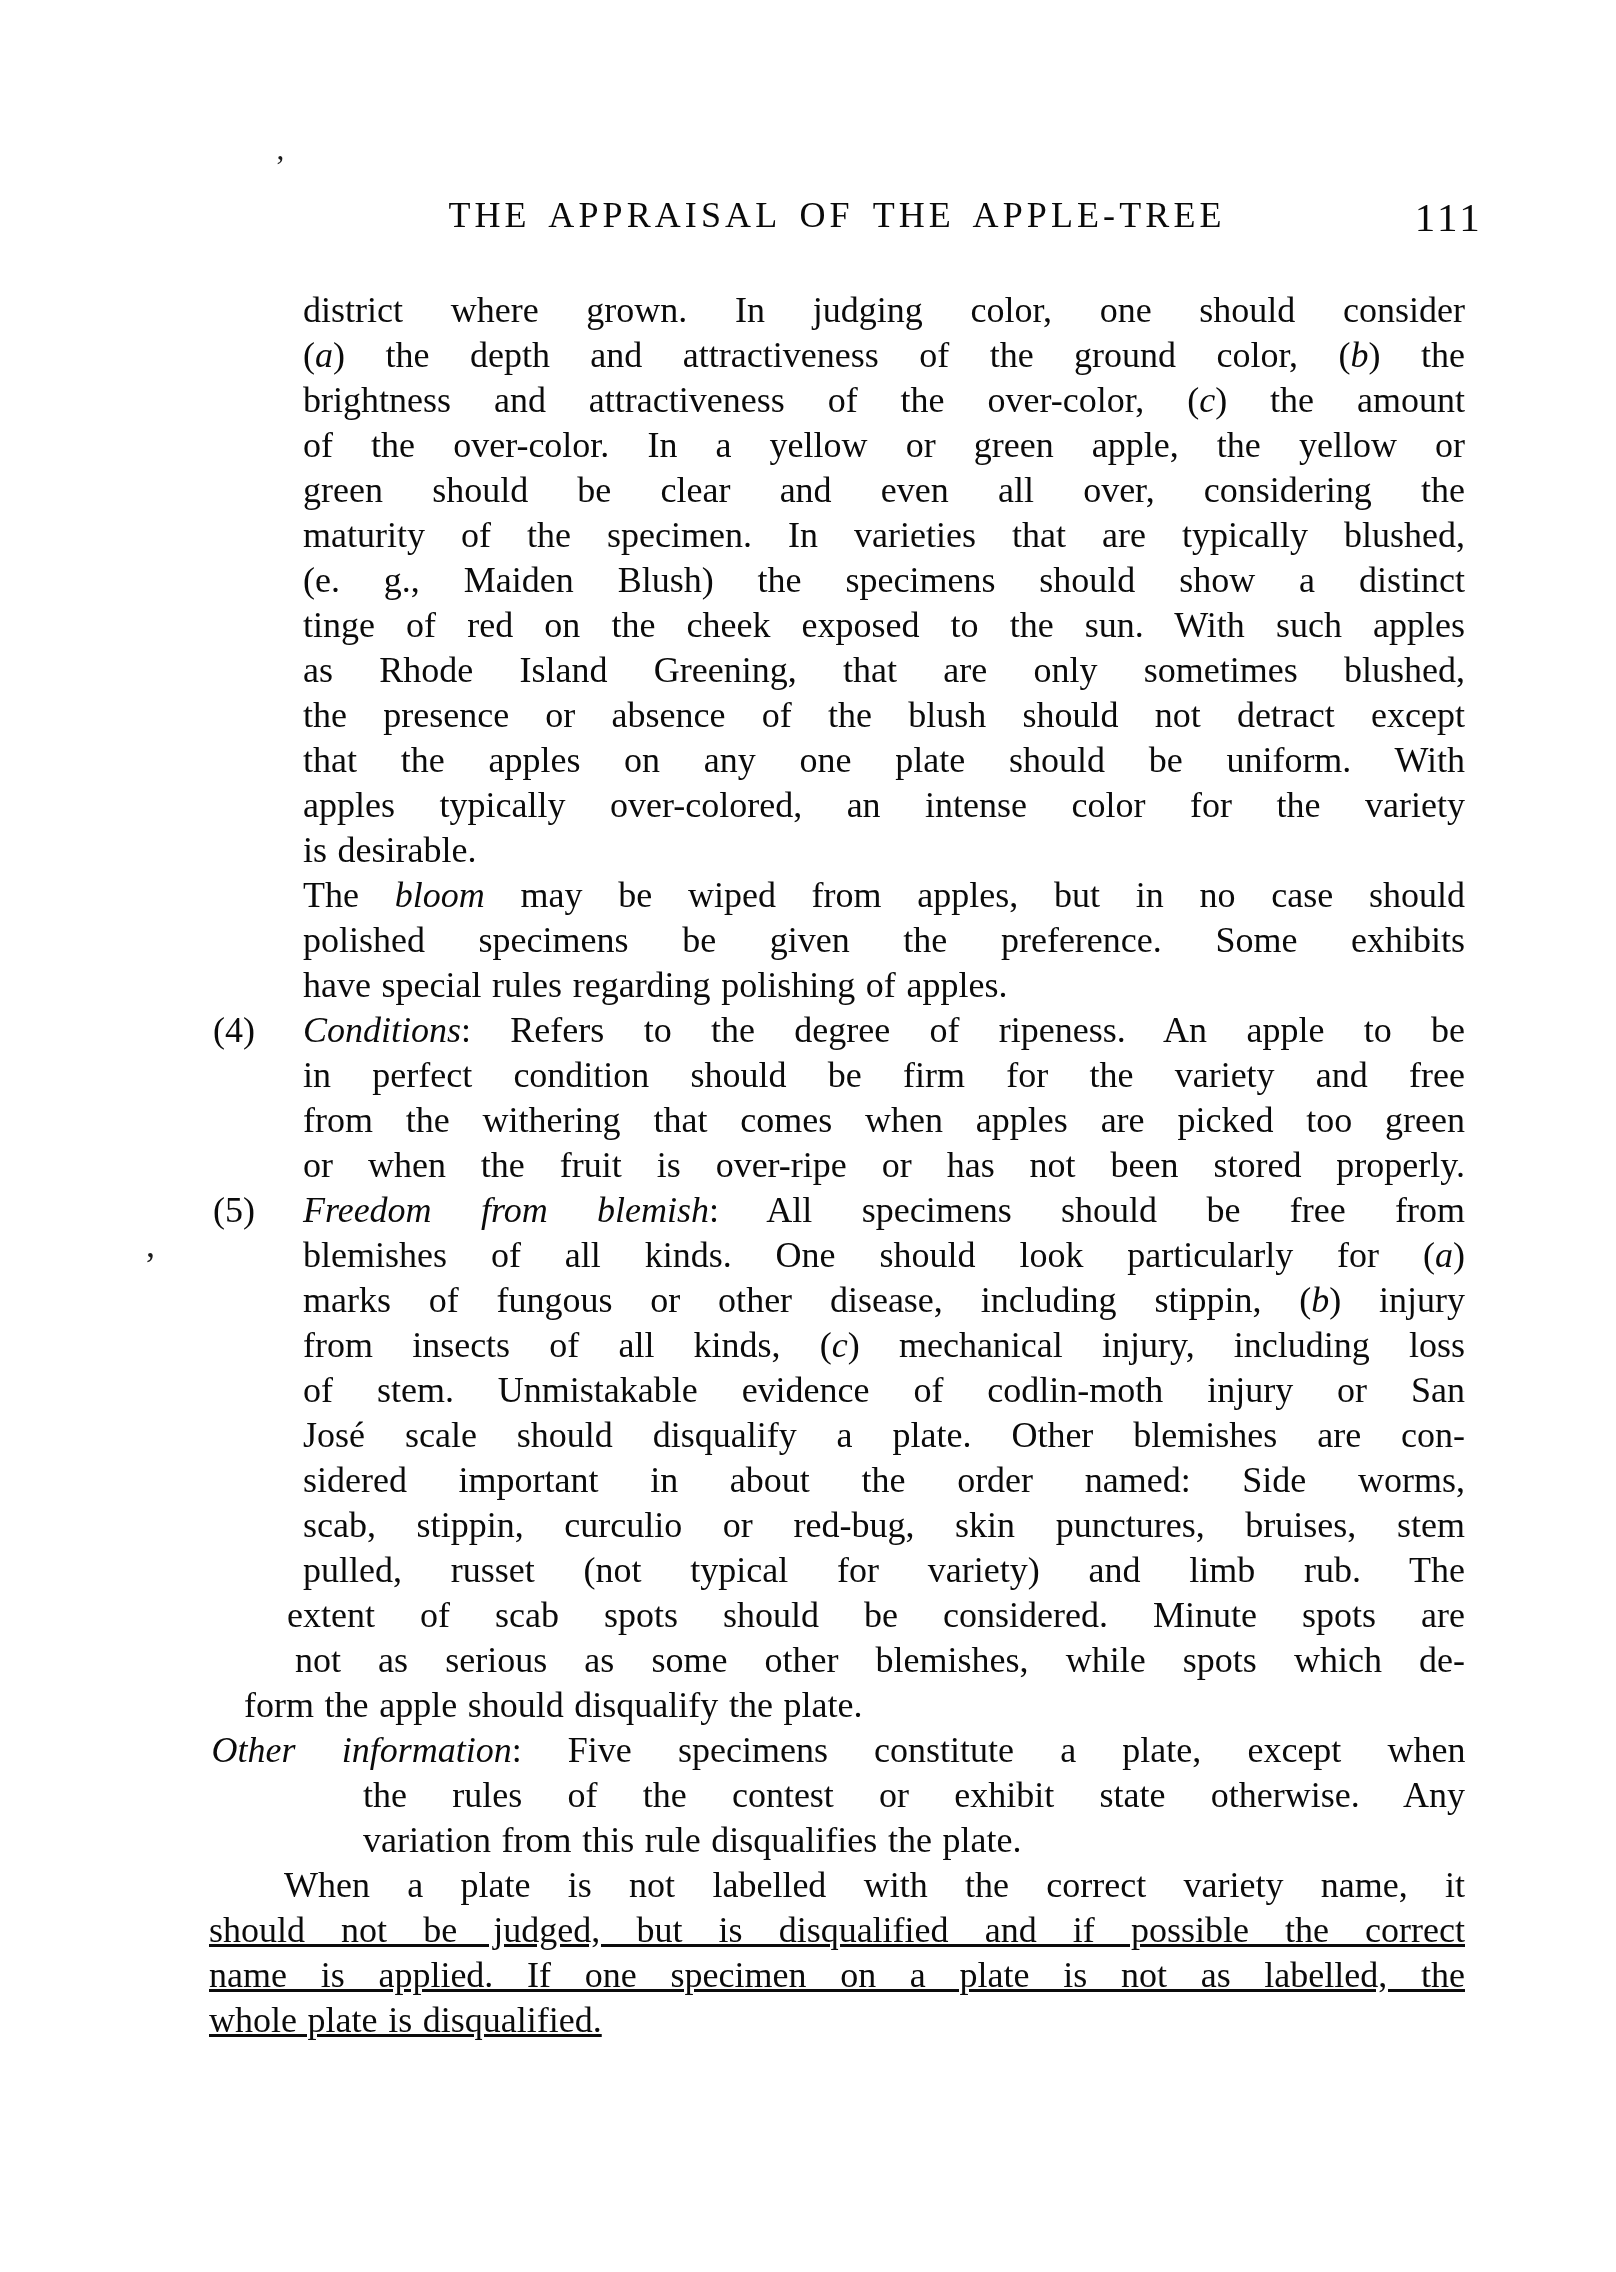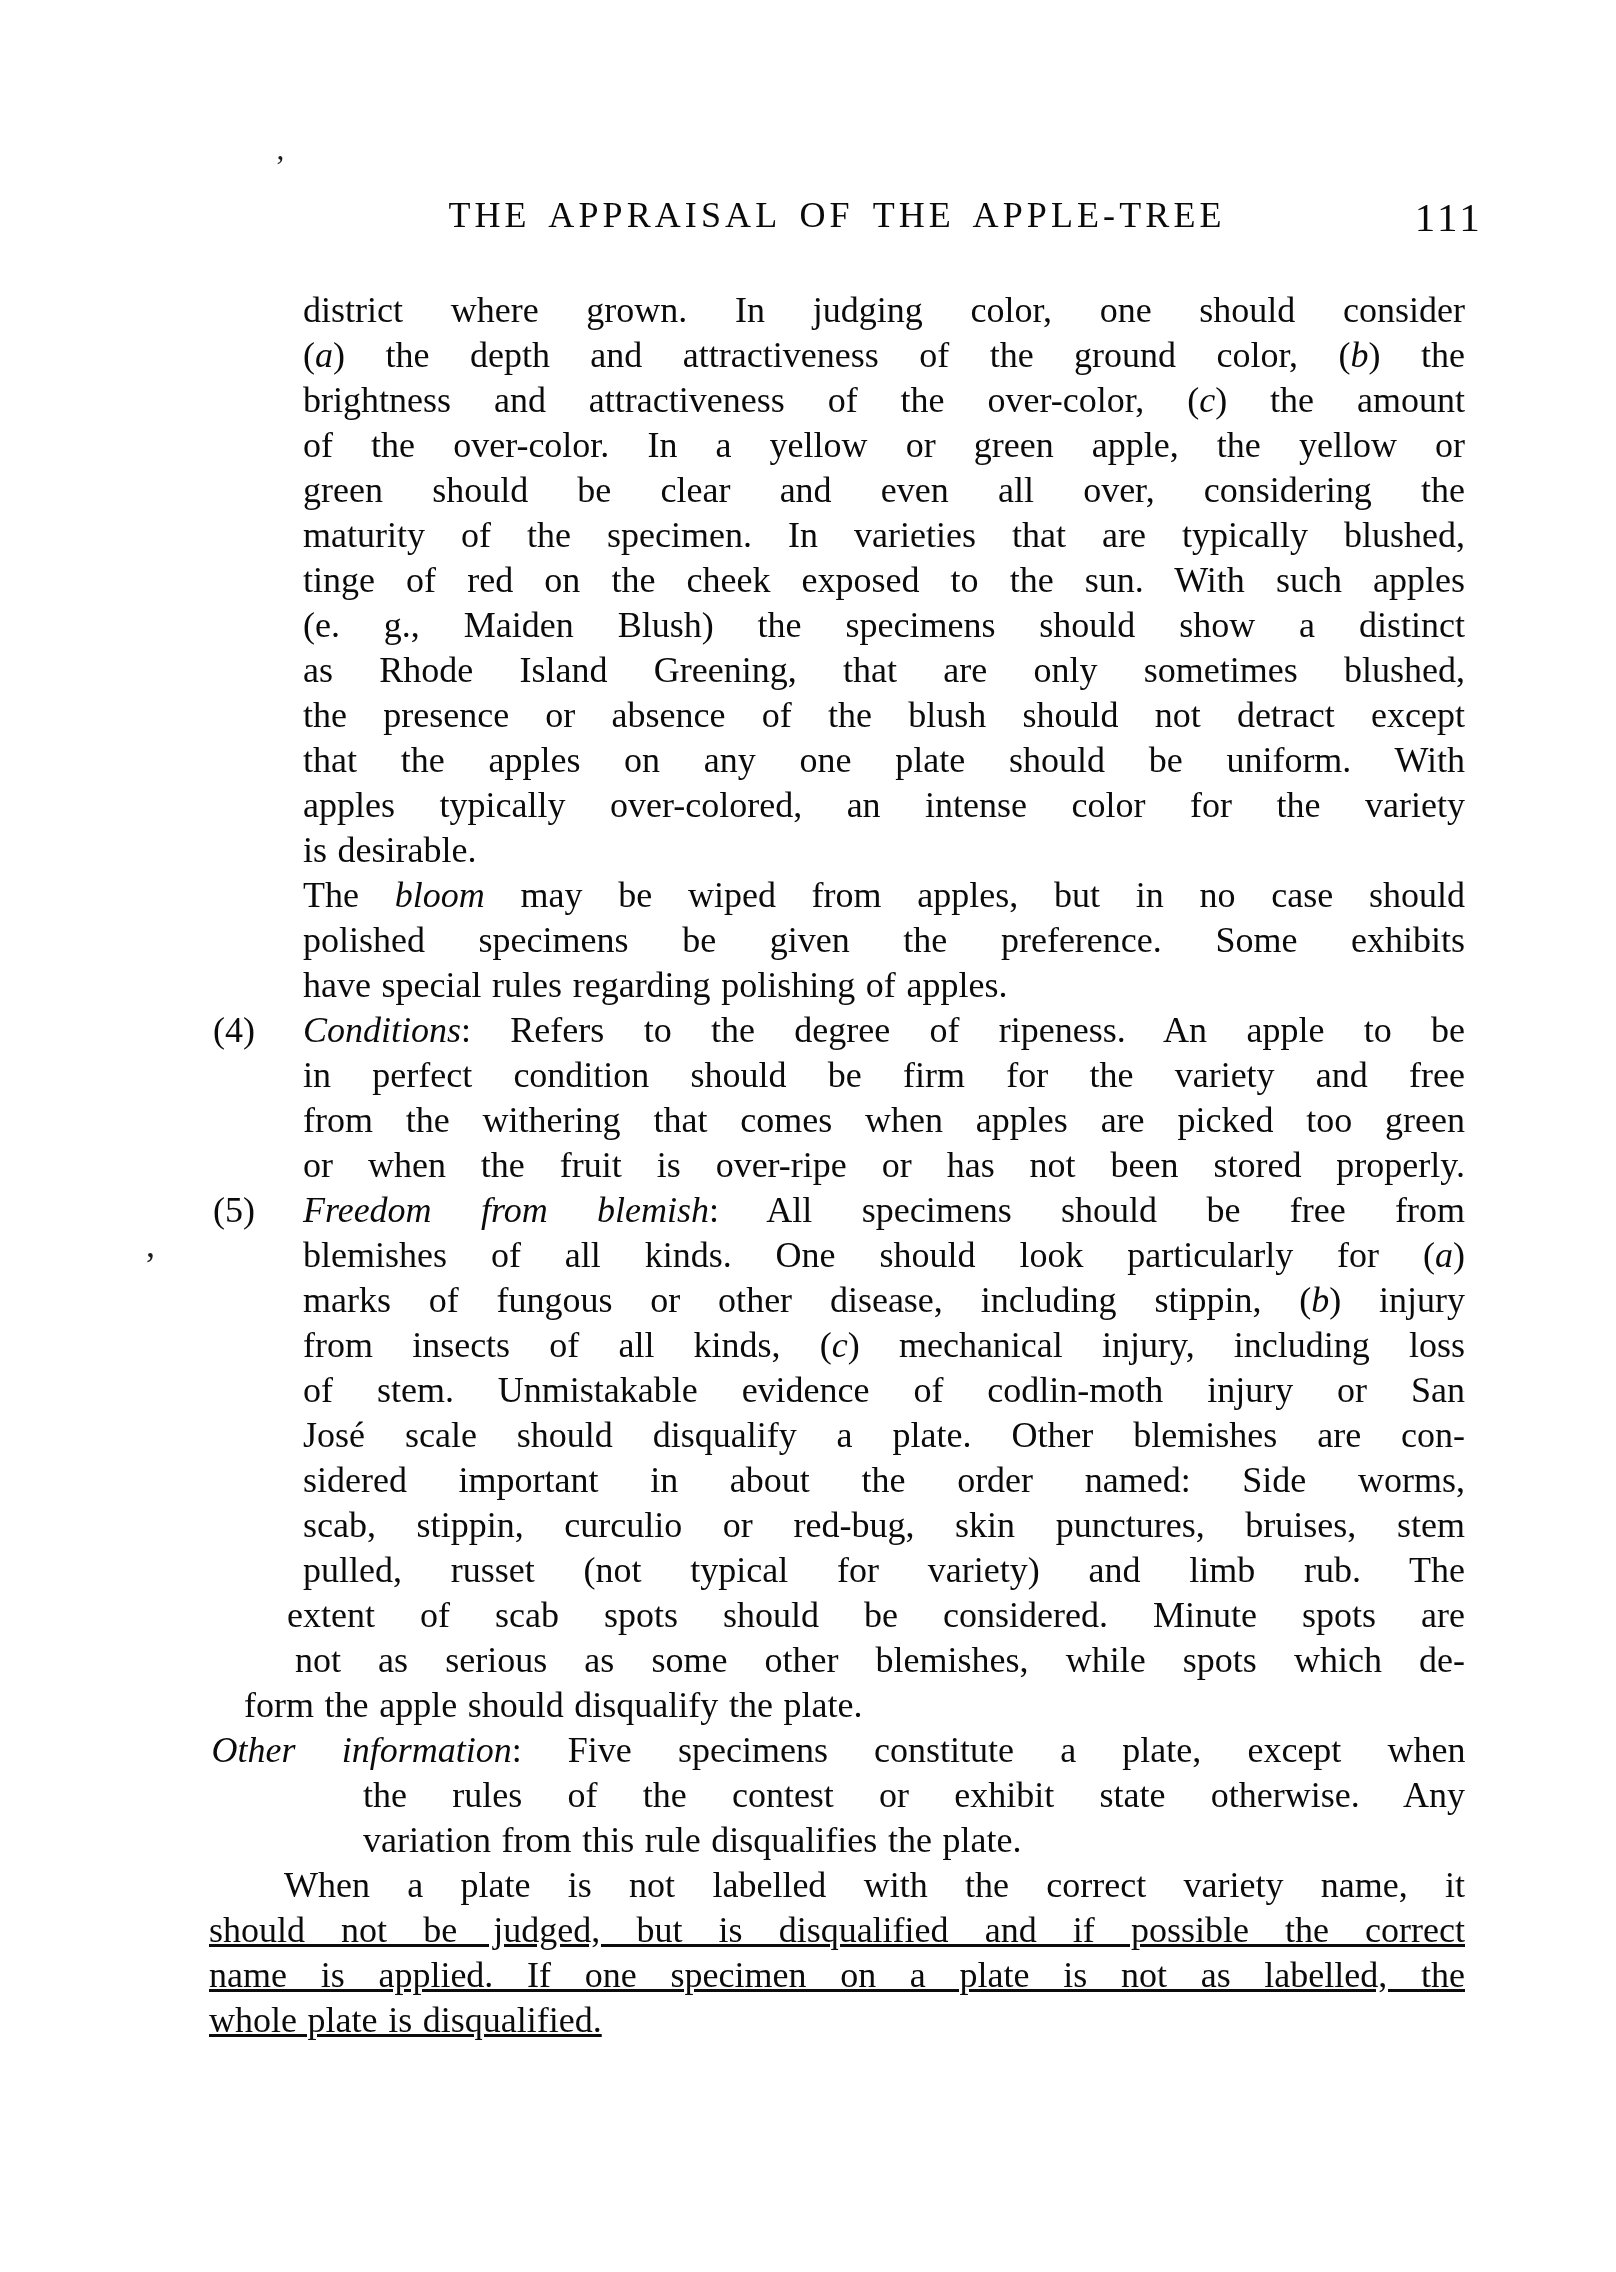--- a/index.html
+++ b/index.html
@@ -51,22 +51,22 @@
     <span class="page-num">111</span>
   </div>
 
   <div class="text-block">
       <div class="ln b j"><span>district where grown.  In judging color, one should consider</span></div>
       <div class="ln b j"><span>(</span><span class="it">a</span><span>) the depth and attractiveness of the ground color, (</span><span class="it">b</span><span>) the</span></div>
       <div class="ln b j"><span>brightness and attractiveness of the over-color, (</span><span class="it">c</span><span>) the amount</span></div>
       <div class="ln b j"><span>of the over-color.  In a yellow or green apple, the yellow or</span></div>
       <div class="ln b j"><span>green should be clear and even all over, considering the</span></div>
       <div class="ln b j"><span>maturity of the specimen.  In varieties that are typically blushed,</span></div>
+      <div class="ln b j"><span>(e. g., Maiden Blush) the specimens should show a distinct</span></div>
       <div class="ln b j"><span>tinge of red on the cheek exposed to the sun.  With such apples</span></div>
-      <div class="ln b j"><span>(e. g., Maiden Blush) the specimens should show a distinct</span></div>
       <div class="ln b j"><span>as Rhode Island Greening, that are only sometimes blushed,</span></div>
       <div class="ln b j"><span>the presence or absence of the blush should not detract except</span></div>
       <div class="ln b j"><span>that the apples on any one plate should be uniform.  With</span></div>
       <div class="ln b j"><span>apples typically over-colored, an intense color for the variety</span></div>
       <div class="ln b"><span>is desirable.</span></div>
       <div class="ln b j"><span>The </span><span class="it">bloom</span><span> may be wiped from apples, but in no case should</span></div>
       <div class="ln b j"><span>polished specimens be given the preference.  Some exhibits</span></div>
       <div class="ln b"><span>have special rules regarding polishing of apples.</span></div>
       <div class="ln n j"><span class="num">(4)</span><span class="it">Conditions</span><span>:  Refers to the degree of ripeness.  An apple to be</span></div>
       <div class="ln b j"><span>in perfect condition should be firm for the variety and free</span></div>

